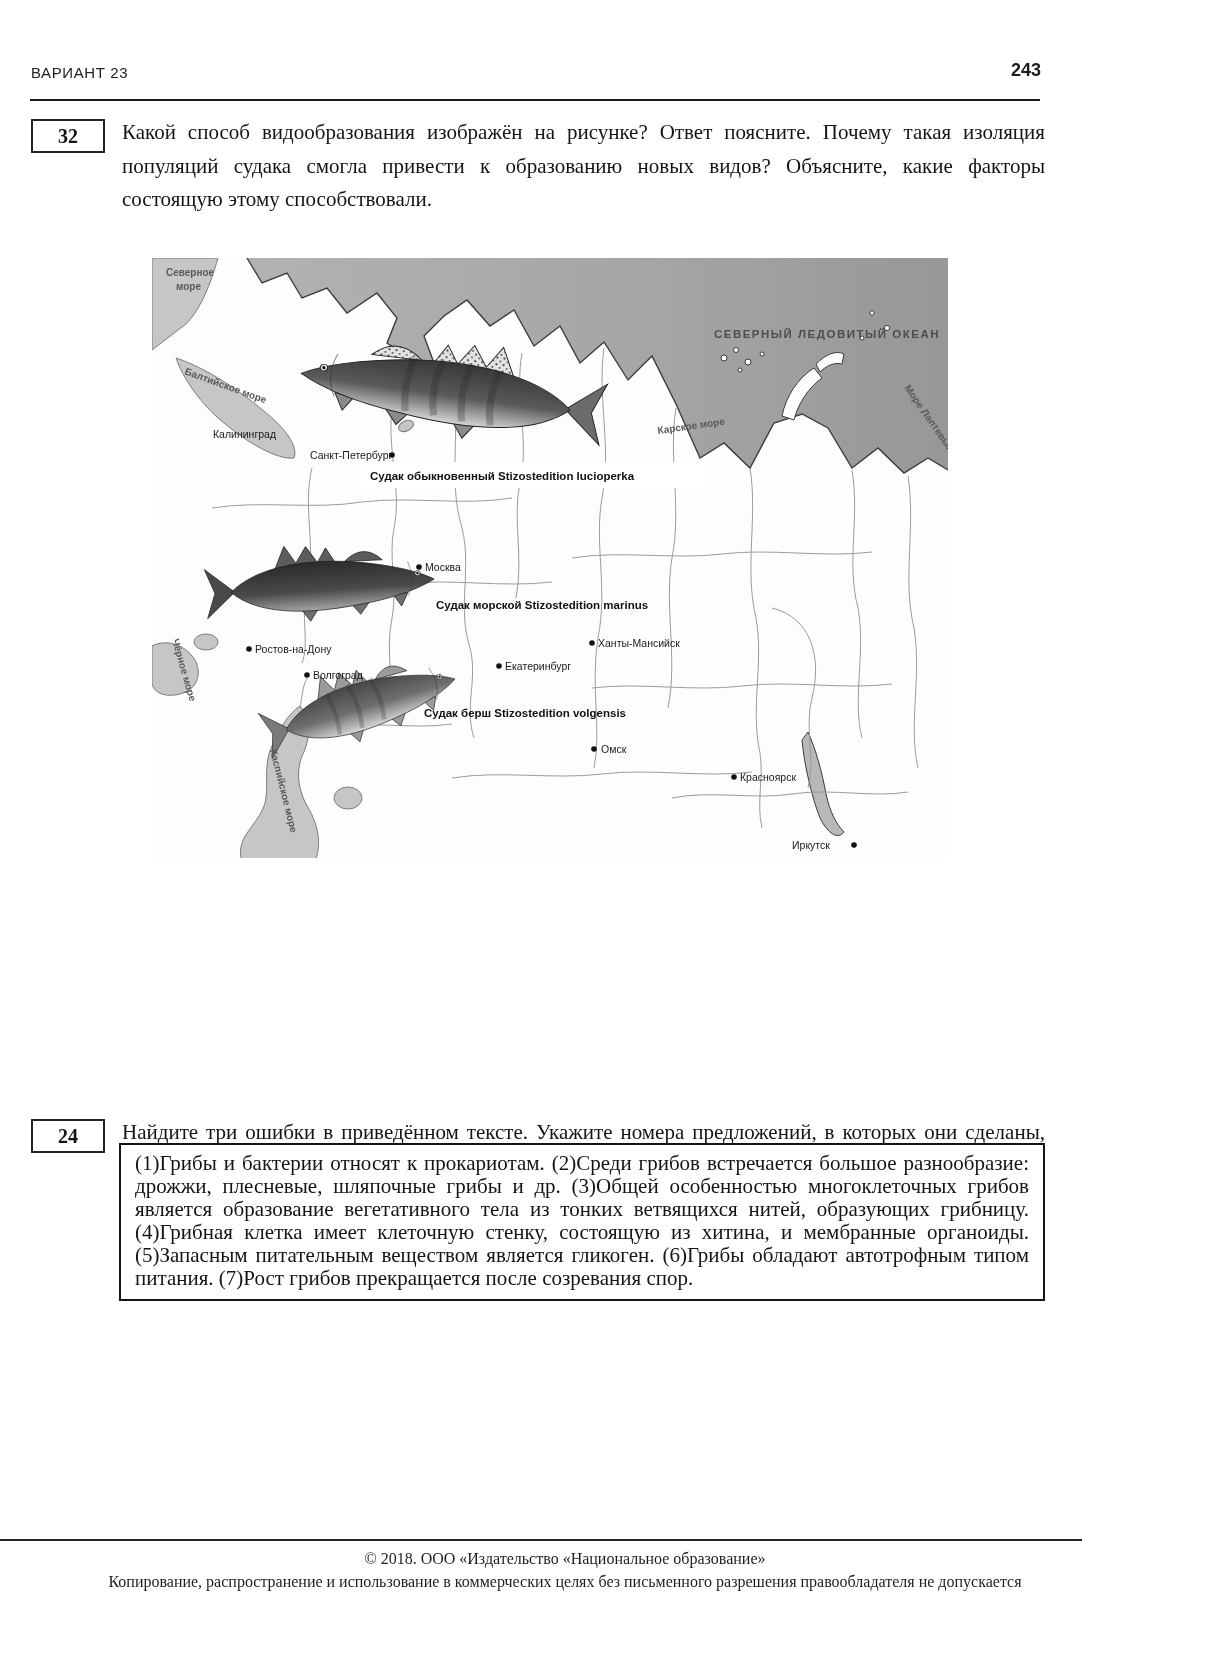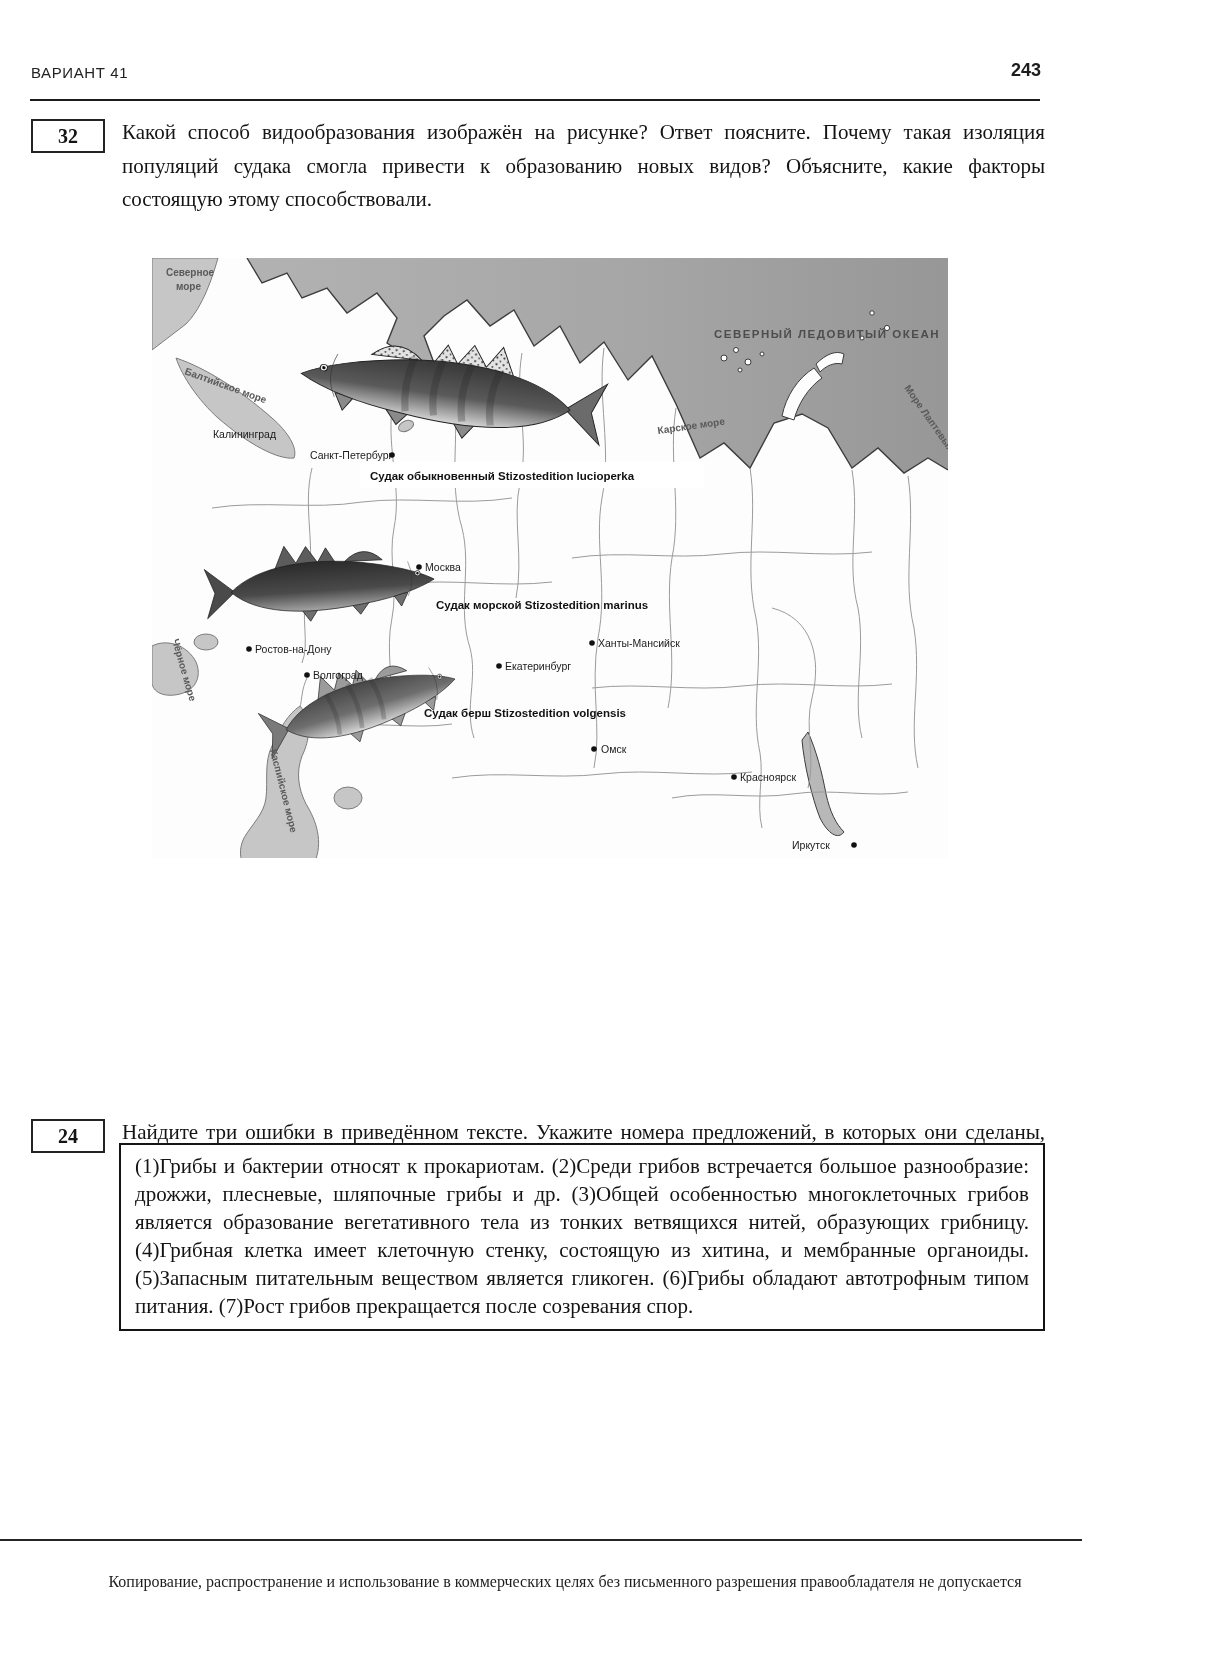--- a/index.html
+++ b/index.html
@@ -42,34 +42,34 @@
   .coast { fill:none; stroke:#3c3c3c; stroke-width:1.4; }
   .island { fill:#fdfdfd; stroke:#3c3c3c; stroke-width:1; }
   .sea-fill { fill:#c6c6c6; stroke:#7c7c7c; stroke-width:1; }
 
   
   .error-box {
     position:absolute; left:119px; top:1143px; width:926px; box-sizing:border-box;
     border:2px solid #141414; background:#fff;
     padding:7px 14px 9px 14px;
   }
-  .error-box p { margin:0; font-size:21px; line-height:28px; text-align:justify; }
+  .error-box p { margin:0; font-size:21px; line-height:23px; text-align:justify; }
 
   
   .footer-rule { position:absolute; top:1539px; left:0; width:1082px; height:2px; background:#242424; }
   .copyright { position:absolute; top:1550px; left:0; width:1130px; text-align:center; font-size:16px; color:#1e1e1e; }
   .notice { position:absolute; top:1573px; left:0; width:1130px; text-align:center; font-size:16px; color:#1e1e1e; }
 </style>
 </head>
 <body>
 
 <div class="page">
 
   <header class="page-header">
-    <span class="variant">ВАРИАНТ 41</span>
+    <span class="variant">ВАРИАНТ 23</span>
     <span class="pagenum">243</span>
   </header>
   <div class="header-rule"></div>
 
   <section class="question q23">
     <div class="qnum-box">
       <span class="qnum">32</span>
     </div>
     <p class="qtext">Какой способ видообразования изображён на рисунке? Ответ поясните. Почему такая изоляция популяций судака смогла привести к образованию новых видов? Объясните, какие факторы состоящую этому способствовали.</p>
   </section>
@@ -249,15 +249,16 @@
     </div>
     <p class="qtext">Найдите три ошибки в приведённом тексте. Укажите номера предложений, в которых они сделаны, исправьте их.</p>
   </section>
 
   <div class="error-box">
     <p>(1)Грибы и бактерии относят к прокариотам. (2)Среди грибов встречается большое разнообразие: дрожжи, плесневые, шляпочные грибы и др. (3)Общей особенностью многоклеточных грибов является образование вегетативного тела из тонких ветвящихся нитей, образующих грибницу. (4)Грибная клетка имеет клеточную стенку, состоящую из хитина, и мембранные органоиды. (5)Запасным питательным веществом является гликоген. (6)Грибы обладают автотрофным типом питания. (7)Рост грибов прекращается после созревания спор.</p>
   </div>
 
 
   <div class="footer-rule"></div>
+  <div class="copyright">© 2018. ООО «Издательство «Национальное образование»</div>
   <div class="notice">Копирование, распространение и использование в коммерческих целях без письменного разрешения правообладателя не допускается</div>
 
 </div>
 
 </body></html>

